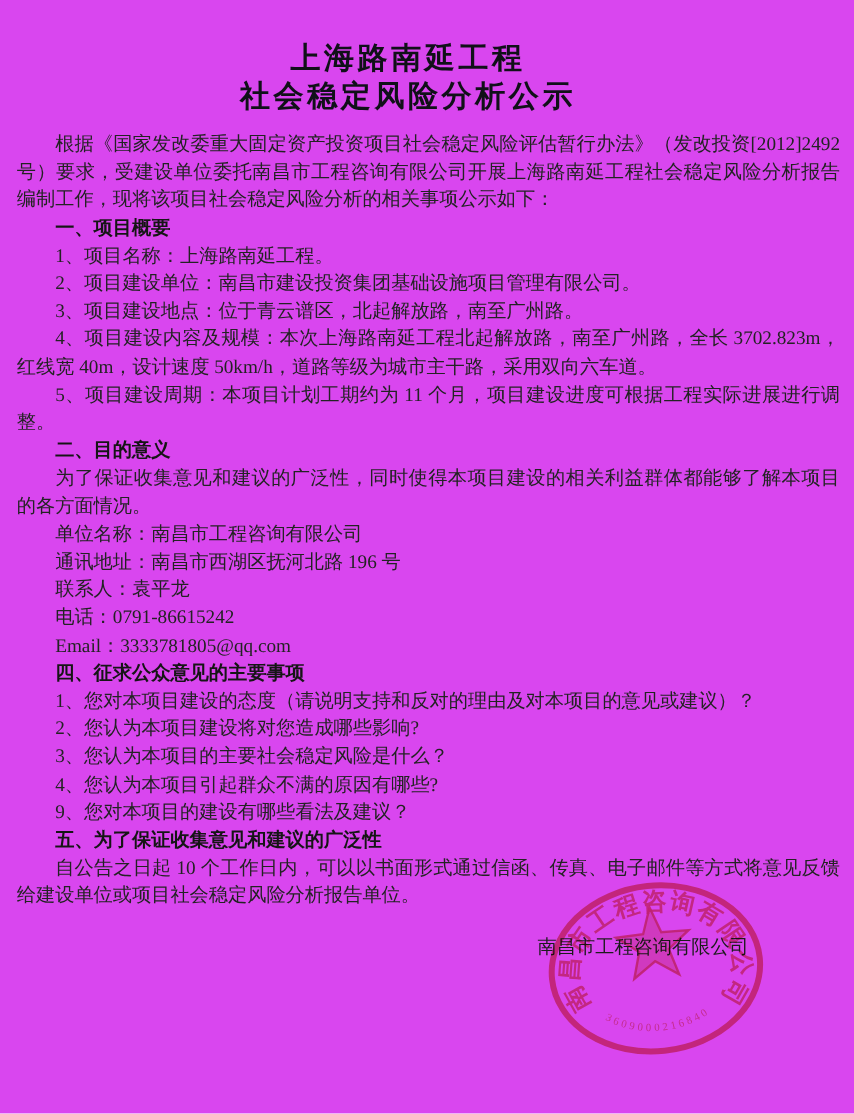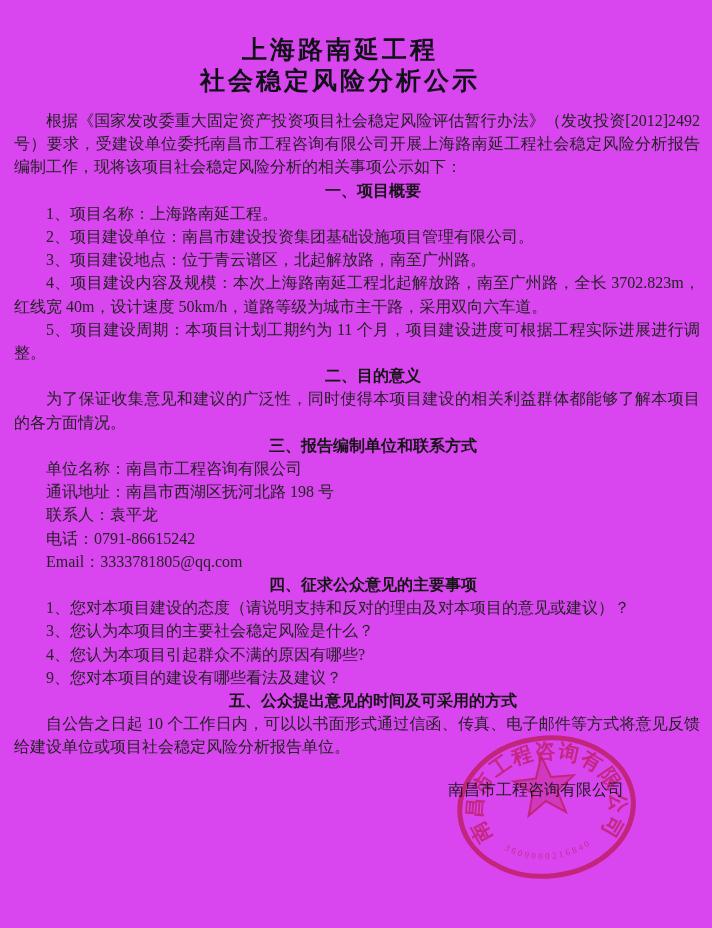--- a/index.html
+++ b/index.html
@@ -37,21 +37,21 @@
     margin:0;
     font-size:16px;
     line-height:23.2px;
     text-align:justify;
     text-indent:2em;
     color:#232323;
   }
   .body p.heading{
     font-weight:700;
     color:#151515;
-    text-align:center;
+    text-align:left;
   }
   .signature{
     width:-moz-fit-content;
     width:fit-content;
     margin:18px 76px 0 auto;
     text-align:center;
     font-size:16px;
     line-height:26px;
     color:#1c1c1c;
     position:relative;
@@ -92,34 +92,34 @@
       <p class="heading">一、项目概要</p>
       <p>1、项目名称：上海路南延工程。</p>
       <p>2、项目建设单位：南昌市建设投资集团基础设施项目管理有限公司。</p>
       <p>3、项目建设地点：位于青云谱区，北起解放路，南至广州路。</p>
       <p>4、项目建设内容及规模：本次上海路南延工程北起解放路，南至广州路，全长 3702.823m，红线宽 40m，设计速度 50km/h，道路等级为城市主干路，采用双向六车道。</p>
       <p>5、项目建设周期：本项目计划工期约为 11 个月，项目建设进度可根据工程实际进展进行调整。</p>
 
       <p class="heading">二、目的意义</p>
       <p>为了保证收集意见和建议的广泛性，同时使得本项目建设的相关利益群体都能够了解本项目的各方面情况。</p>
 
-      <p class="heading">三、报告编制单位和联系方式</p>
       <p>单位名称：南昌市工程咨询有限公司</p>
-      <p>通讯地址：南昌市西湖区抚河北路 198 号</p>
+      <p>通讯地址：南昌市西湖区抚河北路 196 号</p>
       <p>联系人：袁平龙</p>
       <p>电话：0791-86615242</p>
       <p>Email：3333781805@qq.com</p>
 
       <p class="heading">四、征求公众意见的主要事项</p>
       <p>1、您对本项目建设的态度（请说明支持和反对的理由及对本项目的意见或建议）？</p>
+      <p>2、您认为本项目建设将对您造成哪些影响?</p>
       <p>3、您认为本项目的主要社会稳定风险是什么？</p>
       <p>4、您认为本项目引起群众不满的原因有哪些?</p>
       <p>9、您对本项目的建设有哪些看法及建议？</p>
 
-      <p class="heading">五、公众提出意见的时间及可采用的方式</p>
+      <p class="heading">五、为了保证收集意见和建议的广泛性</p>
       <p>自公告之日起 10 个工作日内，可以以书面形式通过信函、传真、电子邮件等方式将意见反馈给建设单位或项目社会稳定风险分析报告单位。</p>
     </div>
 
     <div class="signature">
       <div>南昌市工程咨询有限公司</div>
     </div>
 
   </div>
 
   <div class="seal">

